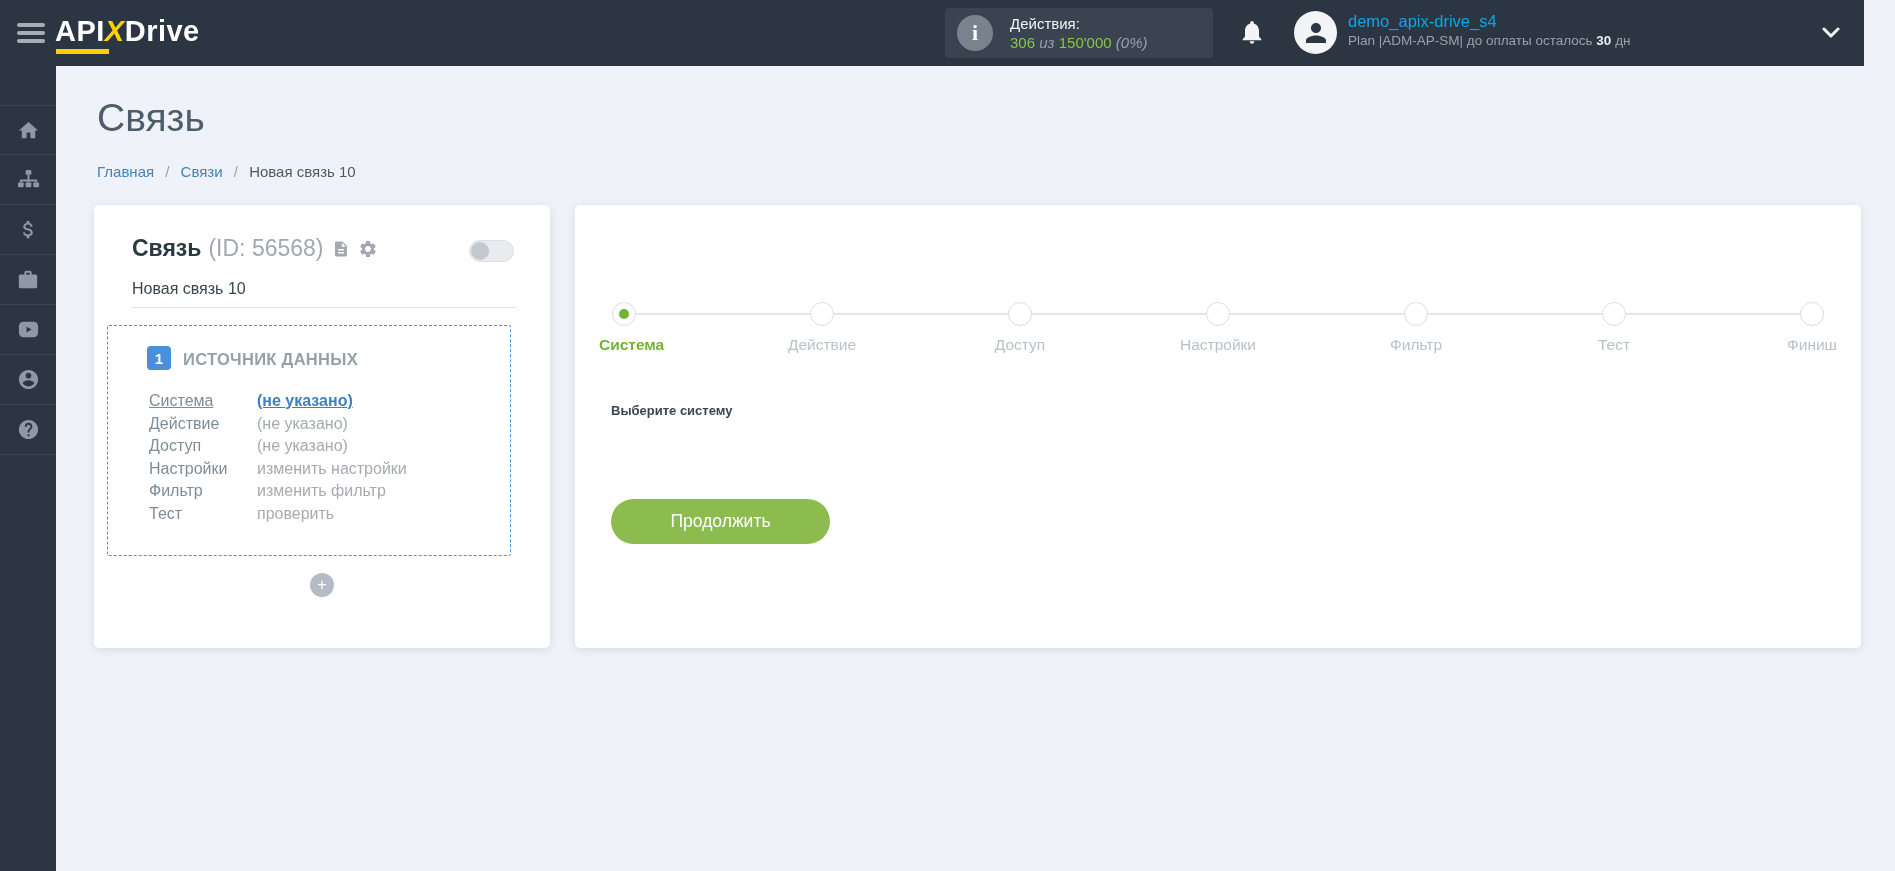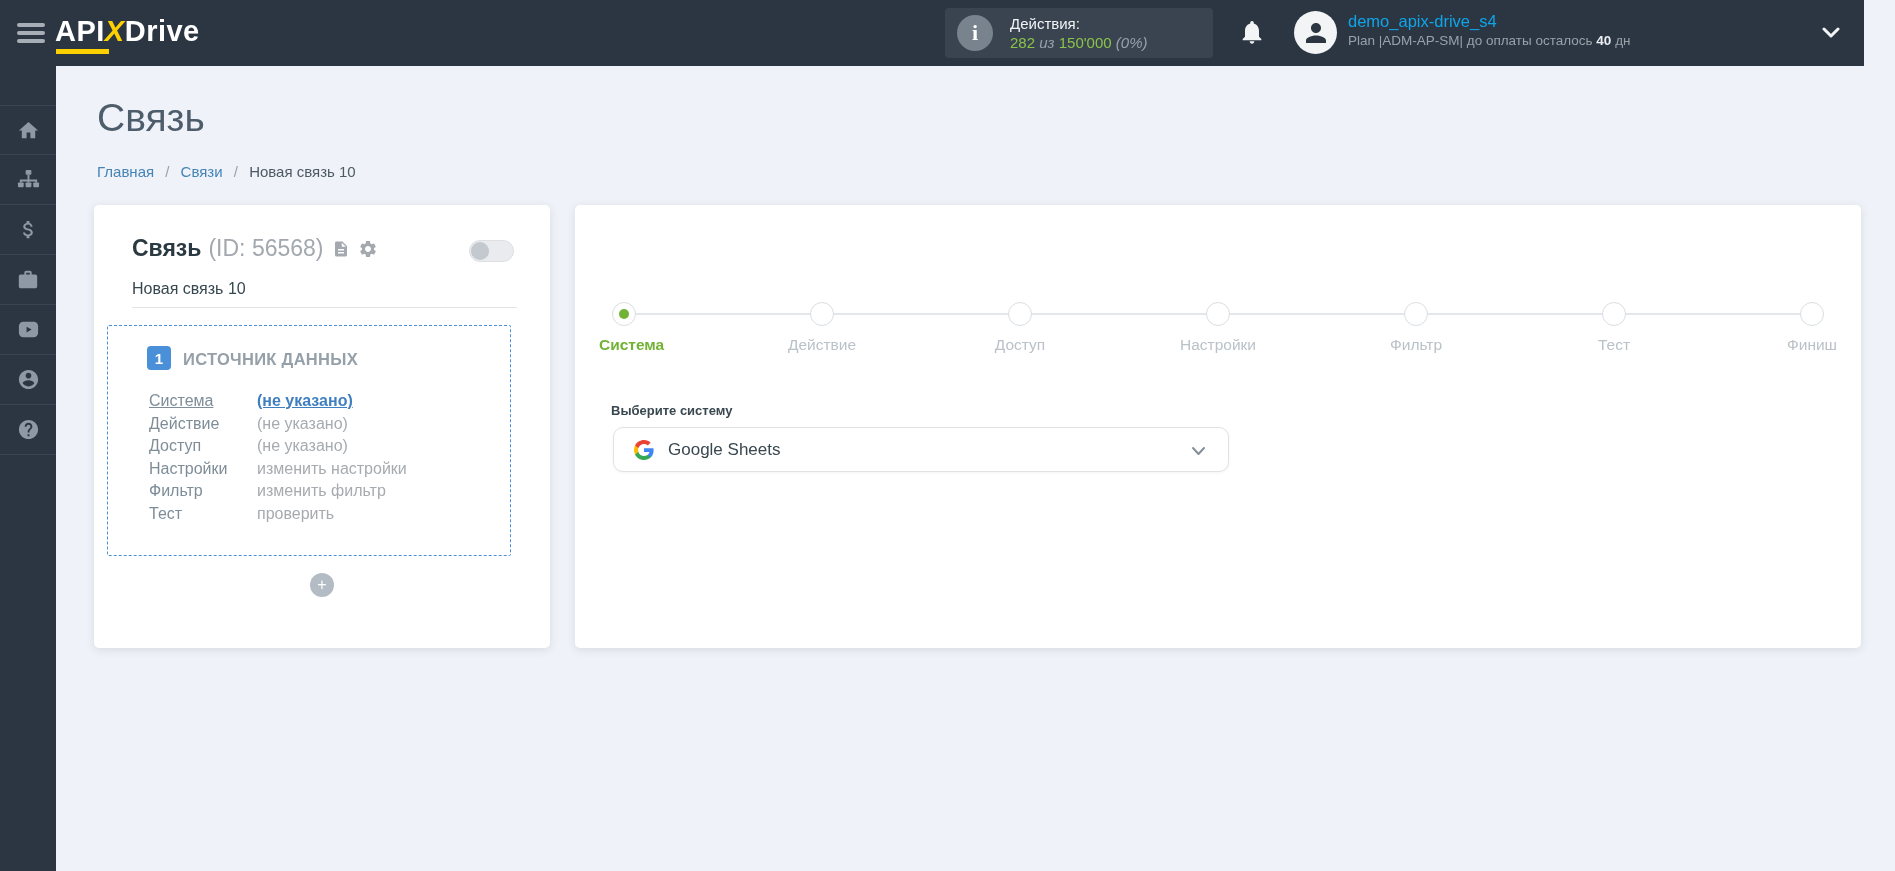--- a/index.html
+++ b/index.html
@@ -98,21 +98,21 @@
   <div class="logo">
     <span>API</span><span class="lx">X</span><span>Drive</span>
     <span class="underline"></span>
   </div>
 
   <div class="actions-box">
     <div class="info-circle">i</div>
     <div class="actions-text">
       <div class="actions-title">Действия:</div>
       <div>
-        <span class="num-green">282</span>
+        <span class="num-green">306</span>
         <span class="num-gray">из</span>
         <span class="num-green">150'000</span>
         <span class="num-gray">(0%)</span>
       </div>
     </div>
   </div>
 
   <button class="bell">
     <svg width="28" height="28" viewBox="0 0 24 24" fill="#f2f4f6">
         <path d="M12 22c1.1 0 2-.9 2-2h-4c0 1.1.89 2 2 2zm6-6v-5c0-3.07-1.64-5.64-4.5-6.32V4c0-.83-.67-1.5-1.5-1.5s-1.5.67-1.5 1.5v.68C7.63 5.36 6 7.92 6 11v5l-2 2v1h16v-1l-2-2z"></path>
@@ -122,21 +122,21 @@
   <div class="avatar">
     <svg width="30" height="30" viewBox="0 0 24 24" fill="#2c3642">
         <path d="M12 12c2.21 0 4-1.79 4-4s-1.79-4-4-4-4 1.79-4 4 1.79 4 4 4zm0 2c-2.67 0-8 1.34-8 4v2h16v-2c0-2.66-5.33-4-8-4z"></path>
       </svg>
   </div>
 
   <div class="user-block">
     <div class="user-name">demo_apix-drive_s4</div>
     <div class="user-plan">
       <span>Plan |ADM-AP-SM| до оплаты осталось</span>
-      <b>40</b>
+      <b>30</b>
       <span>дн</span>
     </div>
   </div>
 
   <button class="top-chevron">
     <svg width="18" height="12" viewBox="0 0 18 12" fill="none">
         <polyline points="2,2 9,9 16,2" stroke="#f2f4f6" stroke-width="3" stroke-linecap="round" stroke-linejoin="round"></polyline>
       </svg>
   </button>
 </header>
@@ -282,27 +282,16 @@
       <span class="step-dot"></span>
       <span class="step-label">Тест</span>
     </div>
     <div class="step" style="left:1225px">
       <span class="step-dot"></span>
       <span class="step-label">Финиш</span>
     </div>
 
     <div class="select-label">Выберите систему</div>
 
-    <div class="dropdown">
-      <svg class="gicon" width="20" height="20" viewBox="0 0 18 18">
-        <path fill="#4285F4" d="M17.64 9.2045c0-.6381-.0573-1.2518-.1636-1.8409H9v3.4814h4.8436c-.2086 1.125-.8427 2.0782-1.7959 2.7164v2.2581h2.9087c1.7018-1.5668 2.6836-3.874 2.6836-6.615z"></path>
-        <path fill="#34A853" d="M9 18c2.43 0 4.4673-.8059 5.9564-2.1805l-2.9087-2.2581c-.8059.54-1.8368.859-3.0477.859-2.344 0-4.3282-1.5831-5.0359-3.7104H.9573v2.3318C2.4382 15.9832 5.4818 18 9 18z"></path>
-        <path fill="#FBBC05" d="M3.9641 10.71c-.18-.54-.2823-1.1168-.2823-1.71s.1023-1.17.2823-1.71V4.9582H.9573C.3477 6.1732 0 7.5477 0 9s.3477 2.8268.9573 4.0418L3.9641 10.71z"></path>
-        <path fill="#EA4335" d="M9 3.5795c1.3214 0 2.5077.4541 3.4405 1.346l2.5813-2.5814C13.4632.8918 11.426 0 9 0 5.4818 0 2.4382 2.0168.9573 4.9582L3.9641 7.29C4.6718 5.1627 6.656 3.5795 9 3.5795z"></path>
-      </svg>
-      <span class="dval">Google Sheets</span>
-      <svg class="chev" width="15" height="10" viewBox="0 0 15 10" fill="none">
-          <polyline points="2,2 7.5,8 13,2" stroke="#858f97" stroke-width="2" stroke-linecap="round" stroke-linejoin="round"></polyline>
-        </svg>
-    </div>
-
+
+    <button class="continue-btn">Продолжить</button>
   </section>
 </main>
 
 </body></html>

